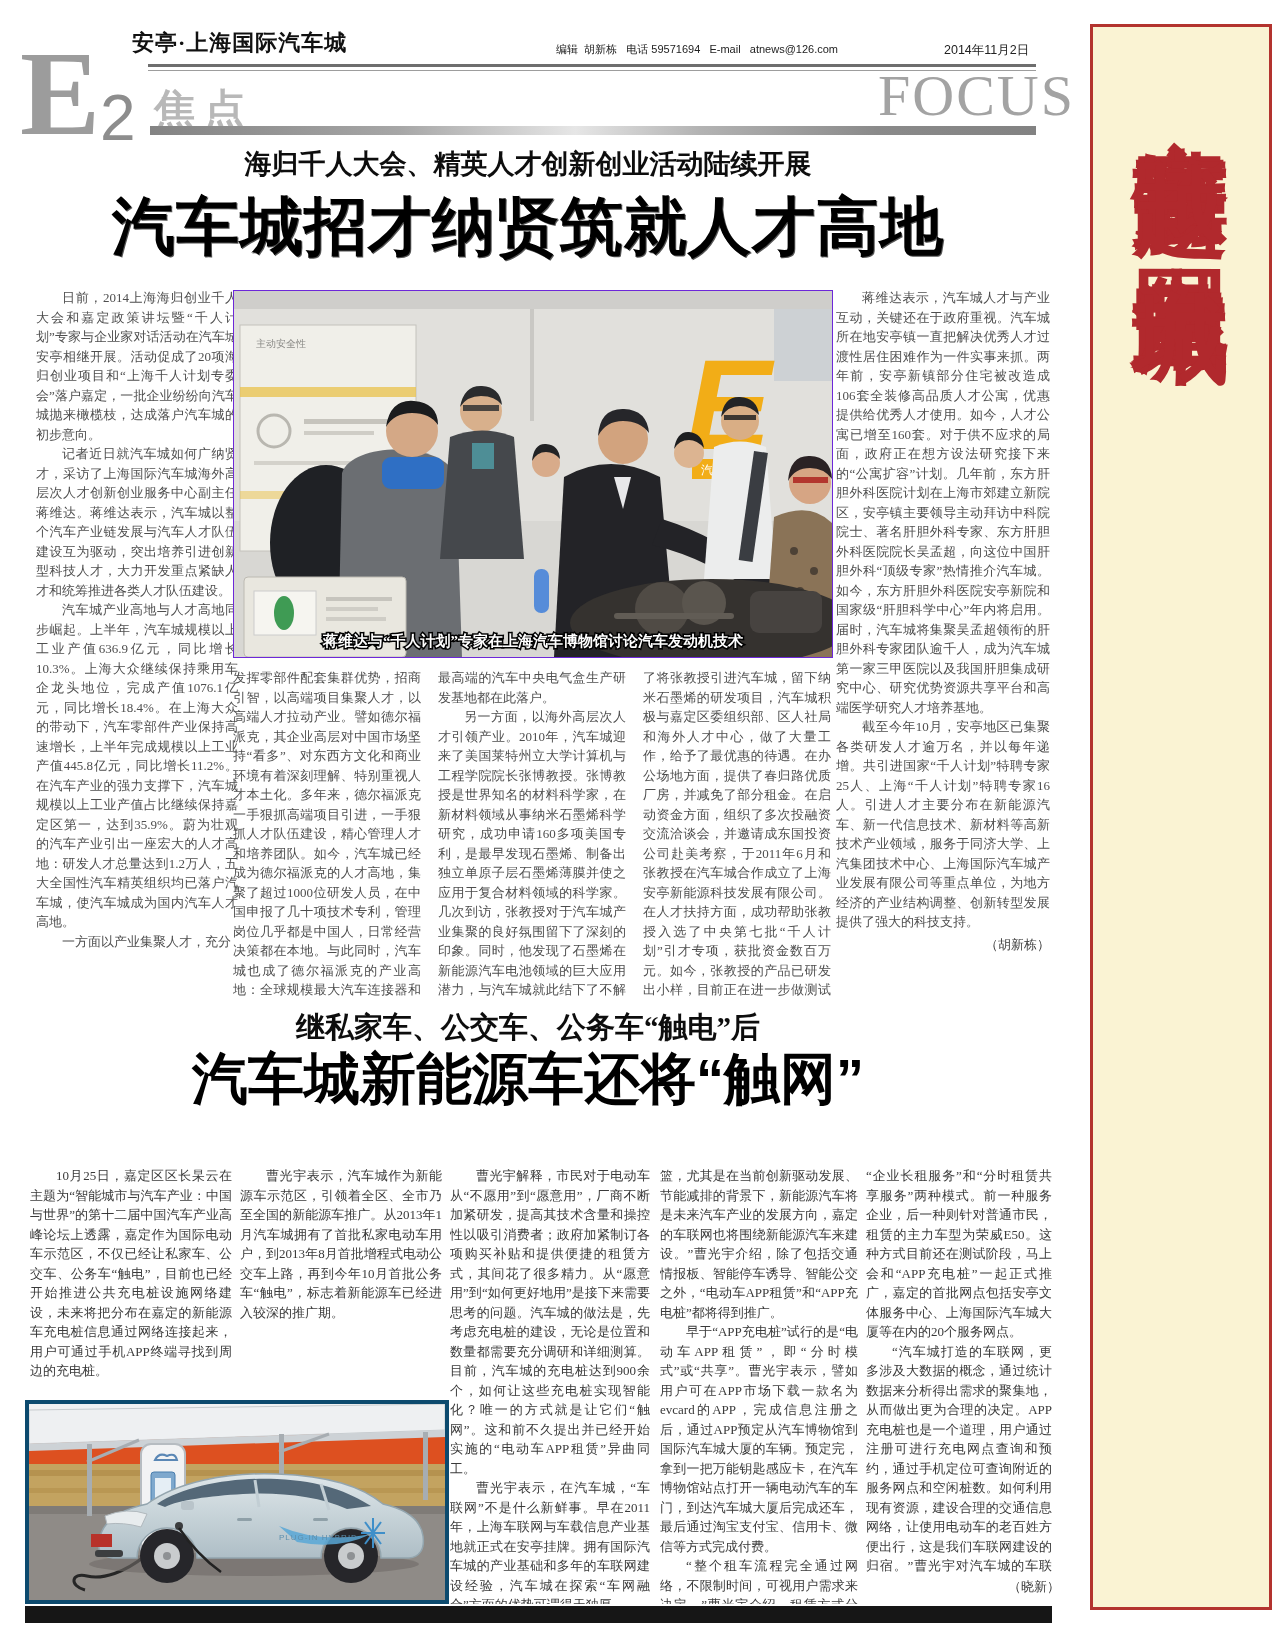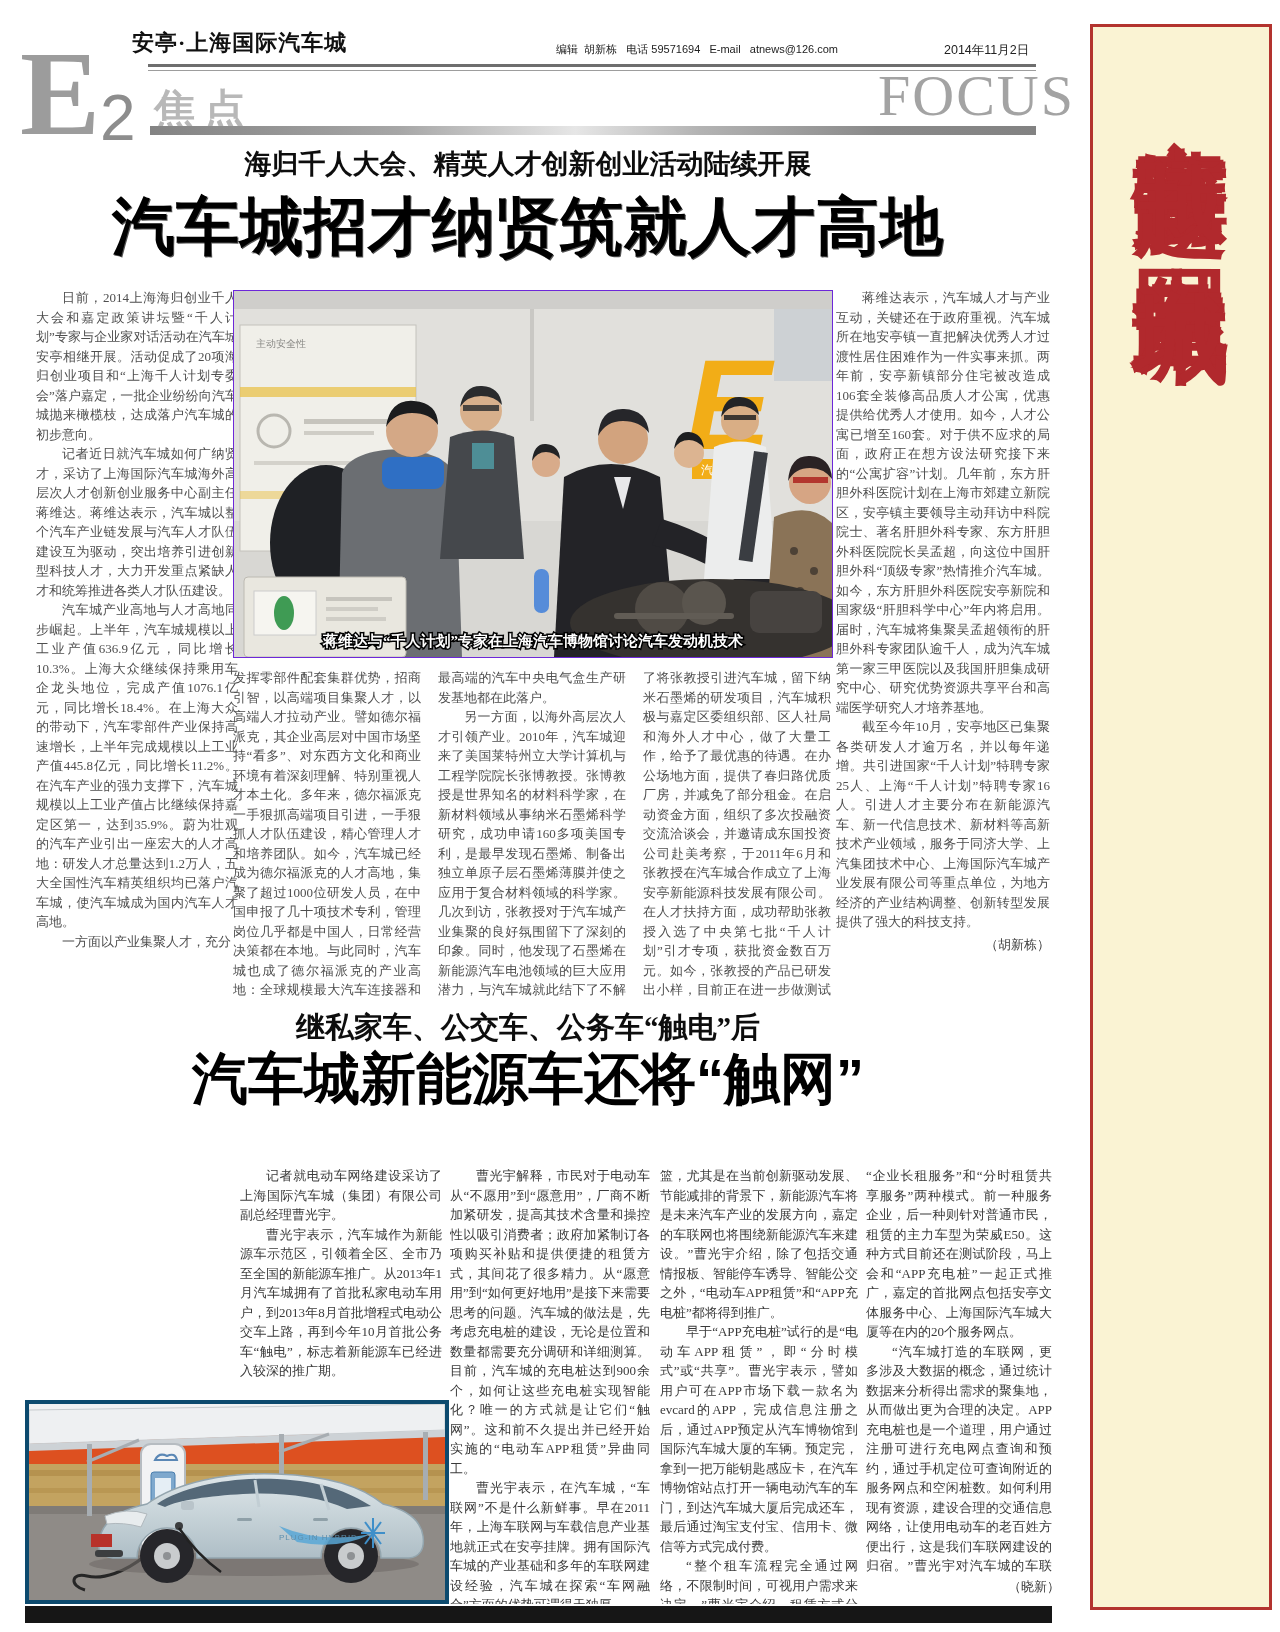--- a/index.html
+++ b/index.html
@@ -185,22 +185,24 @@
 
   <div class="abs col a1 a1-col-right">
     <p>蒋维达表示，汽车城人才与产业互动，关键还在于政府重视。汽车城所在地安亭镇一直把解决优秀人才过渡性居住困难作为一件实事来抓。两年前，安亭新镇部分住宅被改造成106套全装修高品质人才公寓，优惠提供给优秀人才使用。如今，人才公寓已增至160套。对于供不应求的局面，政府正在想方设法研究接下来的“公寓扩容”计划。几年前，东方肝胆外科医院计划在上海市郊建立新院区，安亭镇主要领导主动拜访中科院院士、著名肝胆外科专家、东方肝胆外科医院院长吴孟超，向这位中国肝胆外科“顶级专家”热情推介汽车城。如今，东方肝胆外科医院安亭新院和国家级“肝胆科学中心”年内将启用。届时，汽车城将集聚吴孟超领衔的肝胆外科专家团队逾千人，成为汽车城第一家三甲医院以及我国肝胆集成研究中心、研究优势资源共享平台和高端医学研究人才培养基地。</p>
     <p>截至今年10月，安亭地区已集聚各类研发人才逾万名，并以每年递增。共引进国家“千人计划”特聘专家25人、上海“千人计划”特聘专家16人。引进人才主要分布在新能源汽车、新一代信息技术、新材料等高新技术产业领域，服务于同济大学、上汽集团技术中心、上海国际汽车城产业发展有限公司等重点单位，为地方经济的产业结构调整、创新转型发展提供了强大的科技支持。</p>
   </div>
   <div class="abs byline a1-byline">（胡新栋）</div>
 
   <div class="abs a2-headline">汽车城新能源车还将“触网”</div>
   <div class="abs a2-kicker">继私家车、公交车、公务车“触电”后</div>
 
+  <div class="abs col a2 a2-col1">
+    <p>10月25日，嘉定区区长杲云在主题为“智能城市与汽车产业：中国与世界”的第十二届中国汽车产业高峰论坛上透露，嘉定作为国际电动车示范区，不仅已经让私家车、公交车、公务车“触电”，目前也已经开始推进公共充电桩设施网络建设，未来将把分布在嘉定的新能源车充电桩信息通过网络连接起来，用户可通过手机APP终端寻找到周边的充电桩。</p>
+  </div>
   <div class="abs col a2 a2-col2">
-    <p>记者就电动车网络建设采访了上海国际汽车城（集团）有限公司副总经理曹光宇。</p>
     <p>曹光宇表示，汽车城作为新能源车示范区，引领着全区、全市乃至全国的新能源车推广。从2013年1月汽车城拥有了首批私家电动车用户，到2013年8月首批增程式电动公交车上路，再到今年10月首批公务车“触电”，标志着新能源车已经进入较深的推广期。</p>
   </div>
   <div class="abs col a2 a2-col3">
     <p>曹光宇解释，市民对于电动车从“不愿用”到“愿意用”，厂商不断加紧研发，提高其技术含量和操控性以吸引消费者；政府加紧制订各项购买补贴和提供便捷的租赁方式，其间花了很多精力。从“愿意用”到“如何更好地用”是接下来需要思考的问题。汽车城的做法是，先考虑充电桩的建设，无论是位置和数量都需要充分调研和详细测算。目前，汽车城的充电桩达到900余个，如何让这些充电桩实现智能化？唯一的方式就是让它们“触网”。这和前不久提出并已经开始实施的“电动车APP租赁”异曲同工。</p>
     <p>曹光宇表示，在汽车城，“车联网”不是什么新鲜事。早在2011年，上海车联网与车载信息产业基地就正式在安亭挂牌。拥有国际汽车城的产业基础和多年的车联网建设经验，汽车城在探索“车网融合”方面的优势可谓得天独厚。</p>
 
   </div>
   <div class="abs col a2 a2-col4">
     <p class="cont">篮，尤其是在当前创新驱动发展、节能减排的背景下，新能源汽车将是未来汽车产业的发展方向，嘉定的车联网也将围绕新能源汽车来建设。”曹光宇介绍，除了包括交通情报板、智能停车诱导、智能公交之外，“电动车APP租赁”和“APP充电桩”都将得到推广。</p>
     <p>早于“APP充电桩”试行的是“电动车APP租赁”，即“分时模式”或“共享”。曹光宇表示，譬如用户可在APP市场下载一款名为evcard的APP，完成信息注册之后，通过APP预定从汽车博物馆到国际汽车城大厦的车辆。预定完，拿到一把万能钥匙感应卡，在汽车博物馆站点打开一辆电动汽车的车门，到达汽车城大厦后完成还车，最后通过淘宝支付宝、信用卡、微信等方式完成付费。</p>

